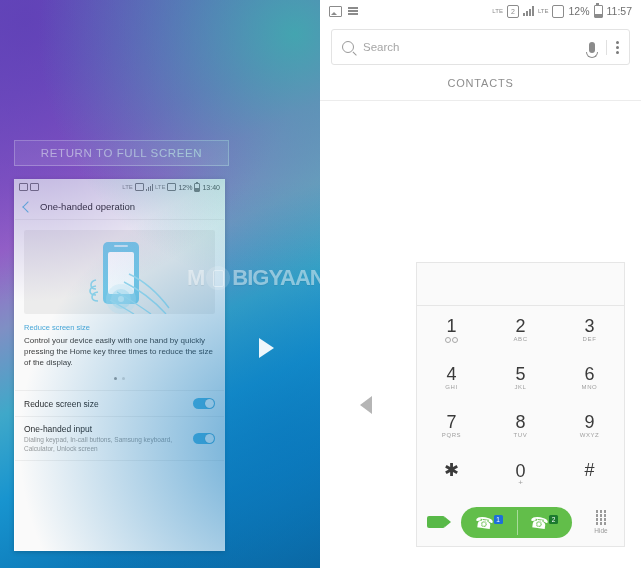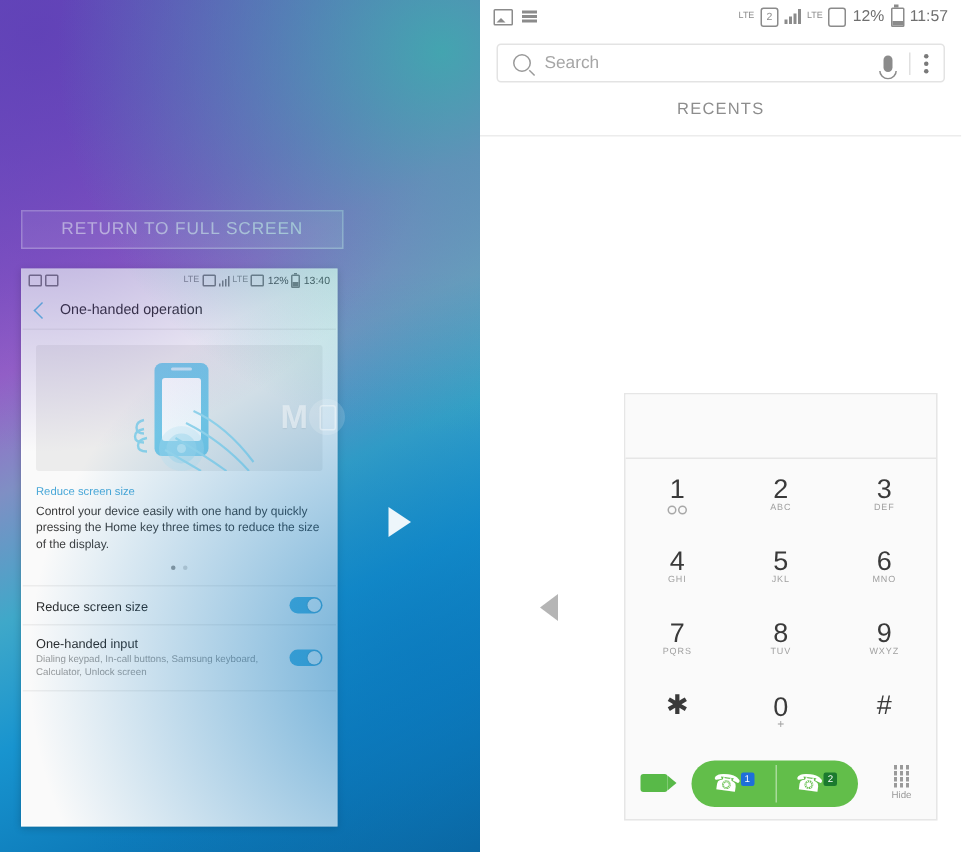--- a/index.html
+++ b/index.html
@@ -132,21 +132,21 @@
   .bars2{display:inline-flex;align-items:flex-end;gap:1px;height:10px;}
   .bars2 i{width:2px;background:#8b8b8b;display:block;}
   .bars2 i:nth-child(1){height:3px}.bars2 i:nth-child(2){height:5px}
   .bars2 i:nth-child(3){height:7.5px}.bars2 i:nth-child(4){height:10px}
   .batt2{width:7px;height:11px;border:1.4px solid #8b8b8b;border-radius:1px;position:relative;}
   .batt2:before{content:"";position:absolute;top:-3px;left:1.5px;width:3px;height:2px;background:#8b8b8b;}
   .batt2:after{content:"";position:absolute;left:0;right:0;bottom:0;height:25%;background:#8b8b8b;}
   .rp-time{font-size:10.5px;color:#6f6f6f;}
 
   .search-bar{
-    margin:7px 11px 0;height:26px;border:1px solid #e3e3e3;border-radius:3px;
+    margin:7px 11px 0;height:36px;border:1px solid #e3e3e3;border-radius:3px;
     display:flex;align-items:center;padding:0 10px;box-sizing:border-box;background:#fff;
   }
   .search-icon{width:10px;height:10px;border:1.4px solid #9a9a9a;border-radius:50%;position:relative;flex:0 0 auto;}
   .search-icon:after{content:"";position:absolute;right:-4px;bottom:-2px;width:5px;height:1.4px;background:#9a9a9a;transform:rotate(45deg);}
   .search-text{flex:1;margin-left:9px;font-size:11.5px;color:#a6a6a6;}
   .mic-icon{width:6px;height:11px;border-radius:3px;background:#8b8b8b;position:relative;flex:0 0 auto;margin-right:2px;}
   .mic-icon:after{content:"";position:absolute;left:-3px;bottom:-5px;width:12px;height:6px;
     border:1.4px solid #8b8b8b;border-top:none;border-radius:0 0 7px 7px;box-sizing:border-box;}
   .vsep{width:1px;height:15px;background:#e0e0e0;margin:0 9px;}
   .kebab{display:flex;flex-direction:column;gap:2px;cursor:pointer;}
@@ -285,20 +285,21 @@
       </div>
 
     </div>
   </div>
 
   <div class="watermark">
     <span class="wm-text">M</span>
     <span class="wm-logo">
       <span class="wm-phone"></span>
     </span>
+    <span class="wm-text">BIGYAAN</span>
   </div>
 
   <div class="play-arrow"></div>
 
   <div class="right-panel">
 
     <div class="rp-status">
       <span class="rp-status-left">
         <span class="pic-icon"></span>
         <span class="list-icon">
@@ -334,21 +335,21 @@
       <span class="mic-icon"></span>
       <span class="vsep"></span>
       <span class="kebab">
           <i></i>
           <i></i>
           <i></i>
         </span>
     </div>
 
     <div class="tabs">
-      <div class="tab">RECENTS</div>
+      <div class="tab">CONTACTS</div>
     </div>
 
     <div class="dialpad">
       <div class="dp-display"></div>
 
       <div class="dp-keys">
         <div class="dp-key">
           <span class="dp-num">1</span>
           <span class="vm-sub">
               <i></i>

